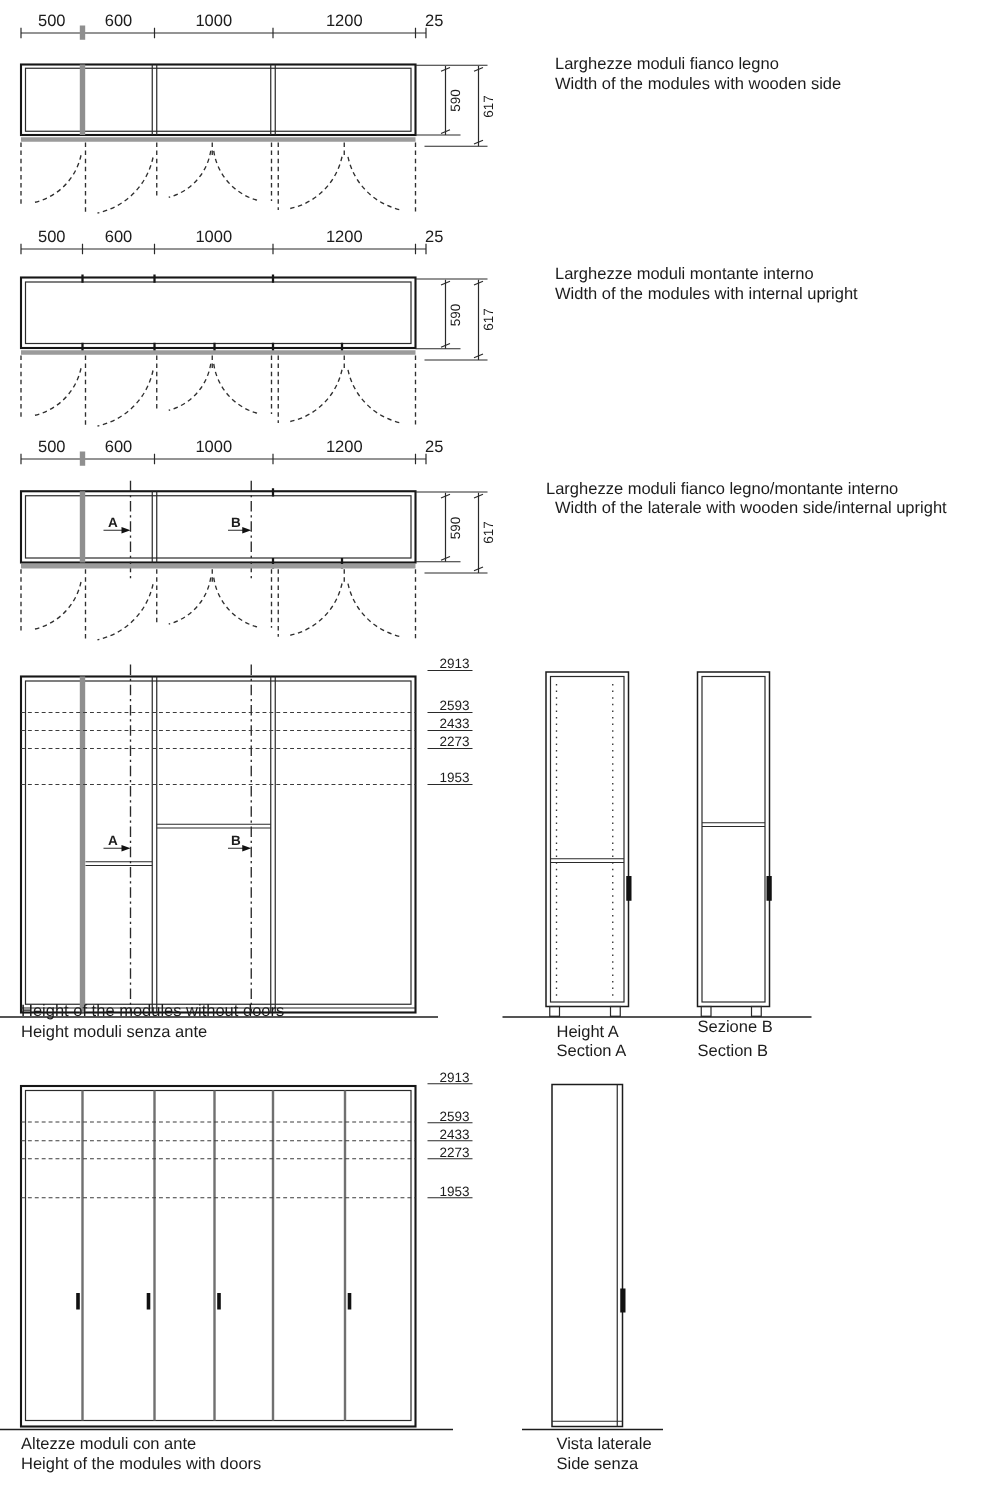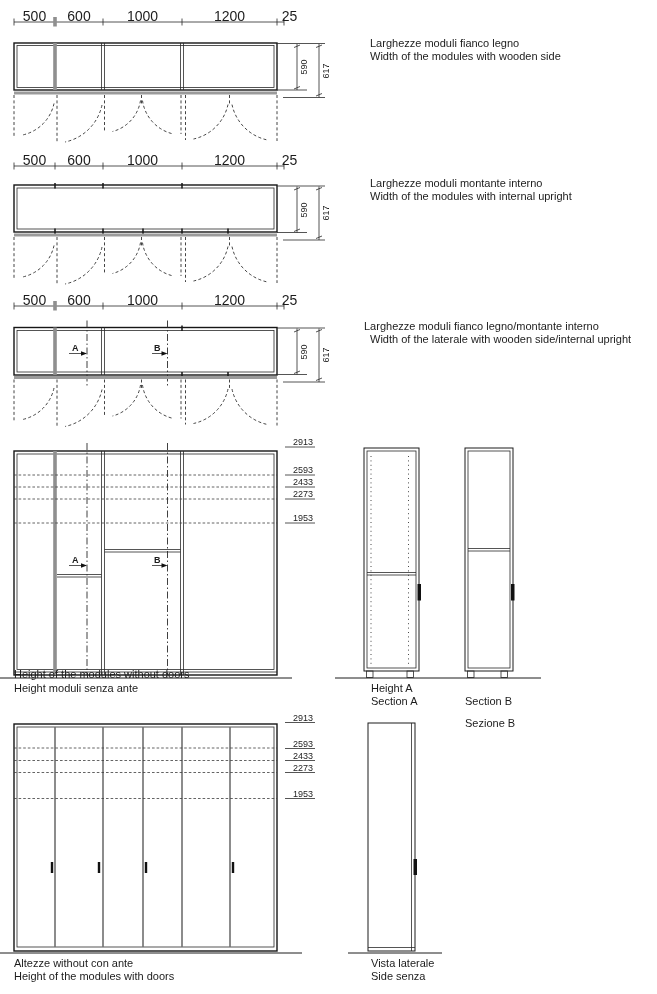--- a/index.html
+++ b/index.html
@@ -2,21 +2,21 @@
 <html><head>
 <meta charset="utf-8">
 <style>
   html,body{margin:0;padding:0;background:#fff}
   .sheet{position:relative;width:657px;height:994px;background:#ffffff;
          font-family:"Liberation Sans",sans-serif;color:#1c1c1c;overflow:hidden}
   .sheet svg{position:absolute;left:0;top:0}
   .txt{position:absolute;white-space:nowrap;line-height:1.15}
   .ttl{font-size:11px}
   .cap{font-size:11px}
-  .dim{font-size:14px;transform:translateX(-50%)}
+  .dim{font-size:11px;transform:translateX(-50%)}
   .vdim{font-size:9px;transform:translate(-50%,-50%) rotate(-90deg)}
   .hval{font-size:9px;width:30px;text-align:right}
   .mark{font-size:9px;font-weight:700}
   
   .ln{stroke:#1c1c1c;stroke-width:1;fill:none}
   .ln2{stroke:#161616;stroke-width:1.4;fill:none}
   .thin{stroke:#2a2a2a;stroke-width:.8;fill:none}
   .tick{stroke:#161616;stroke-width:1.5;fill:none}
   .dash{stroke:#2f2f2f;stroke-width:.9;fill:none;stroke-dasharray:3 2.4}
   .dash2{stroke:#3c3c3c;stroke-width:.8;fill:none;stroke-dasharray:2.6 2}
@@ -202,20 +202,20 @@
   <div class="txt hval" style="left:283px;top:712.5px">2913</div>
   <div class="txt hval" style="left:283px;top:738.5px">2593</div>
   <div class="txt hval" style="left:283px;top:750.5px">2433</div>
   <div class="txt hval" style="left:283px;top:762.5px">2273</div>
   <div class="txt hval" style="left:283px;top:788.5px">1953</div>
 
   <div class="txt cap" style="left:14px;top:681.5px">Height moduli senza ante</div>
   <div class="txt cap" style="left:14px;top:668px">Height of the modules without doors</div>
   <div class="txt cap" style="left:371px;top:681.5px">Height A</div>
   <div class="txt cap" style="left:371px;top:694.5px">Section A</div>
-  <div class="txt cap" style="left:465px;top:717px">Sezione B</div>
+  <div class="txt cap" style="left:465px;top:679px">Sezione B</div>
   <div class="txt cap" style="left:465px;top:694.5px">Section B</div>
-  <div class="txt cap" style="left:14px;top:957px">Altezze without con ante</div>
+  <div class="txt cap" style="left:14px;top:957px">Altezze moduli con ante</div>
   <div class="txt cap" style="left:14px;top:970px">Height of the modules with doors</div>
   <div class="txt cap" style="left:371px;top:957px">Vista laterale</div>
   <div class="txt cap" style="left:371px;top:970px">Side senza</div>
 
 </div>
 
 </body></html>

